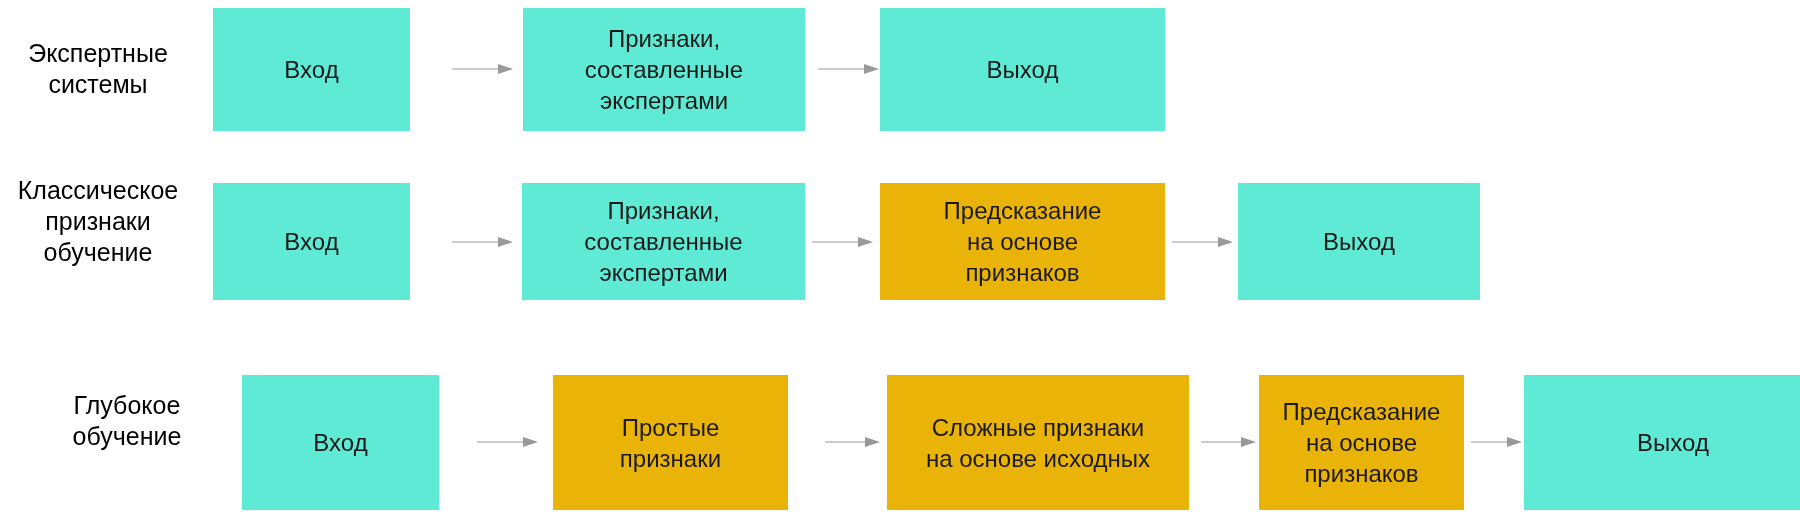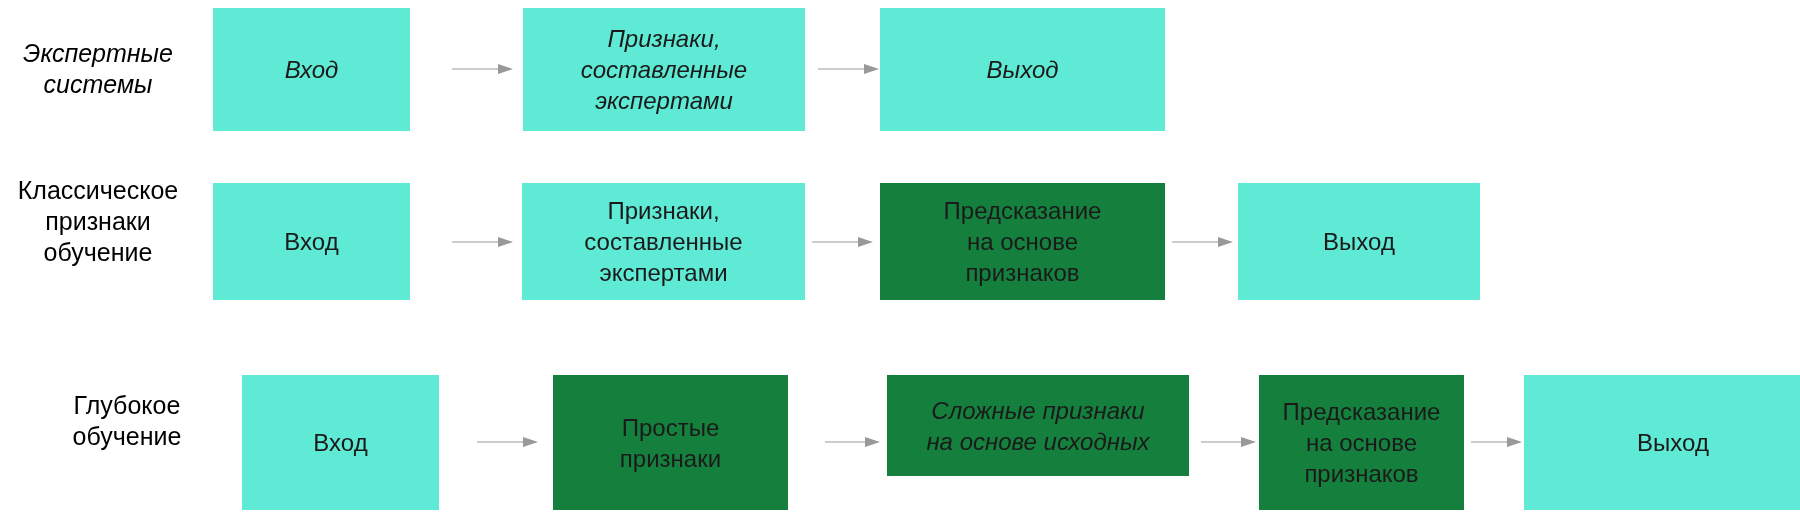--- a/index.html
+++ b/index.html
@@ -40,38 +40,38 @@
     justify-content: center;
     text-align: center;
     color: #1a1a1a;
     font-size: 24px;
     line-height: 31px;
     font-weight: 400;
     box-sizing: border-box;
     padding: 2px 6px;
   }
   .node.blue  { background: #5eead4; }
-  .node.green { background: #15803d; }
+  .node.green { background: #eab308; }
   .node-text {
     display: block;
     white-space: pre-line;
   }
   .arrow {
     position: absolute;
     height: 14px;
     display: block;
   }
   .arrow svg { display: block; }
 </style>
 </head>
 <body>
 
 <div id="canvas">
 
-  <div class="row" style="top:0px; height:150px;font-style:italic;">
+  <div class="row" style="top:0px; height:150px;">
     <div class="row-label" style="top: 38px; white-space: pre-line;">Экспертные
 системы</div>
 
     <div class="node blue" style="left:213px; top:8px; width:197px; height:123px;">
       <span class="node-text" style="white-space: pre-line;">Вход</span>
     </div>
 
     <div class="arrow" style="left:452px; top:62px; width:62px;">
       <svg width="62" height="14" viewBox="0 0 62 14">
           <path d="M0 6.5 H46 V2 L61 7 L46 12 V7.5 H0 Z" fill="#999999"></path>
@@ -157,21 +157,21 @@
       <span class="node-text" style="white-space: pre-line;">Простые
 признаки</span>
     </div>
 
     <div class="arrow" style="left:796px; top:85px; width:56px;">
       <svg width="56" height="14" viewBox="0 0 56 14">
           <path d="M0 6.5 H40 V2 L55 7 L40 12 V7.5 H0 Z" fill="#999999"></path>
         </svg>
     </div>
 
-    <div class="node green" style="left:858px; top:25px; width:302px; height:101px;font-style:italic;">
+    <div class="node green" style="left:858px; top:25px; width:302px; height:135px;">
       <span class="node-text" style="white-space: pre-line;">Сложные признаки
 на основе исходных</span>
     </div>
 
     <div class="arrow" style="left:1172px; top:85px; width:56px;">
       <svg width="56" height="14" viewBox="0 0 56 14">
           <path d="M0 6.5 H40 V2 L55 7 L40 12 V7.5 H0 Z" fill="#999999"></path>
         </svg>
     </div>
 

